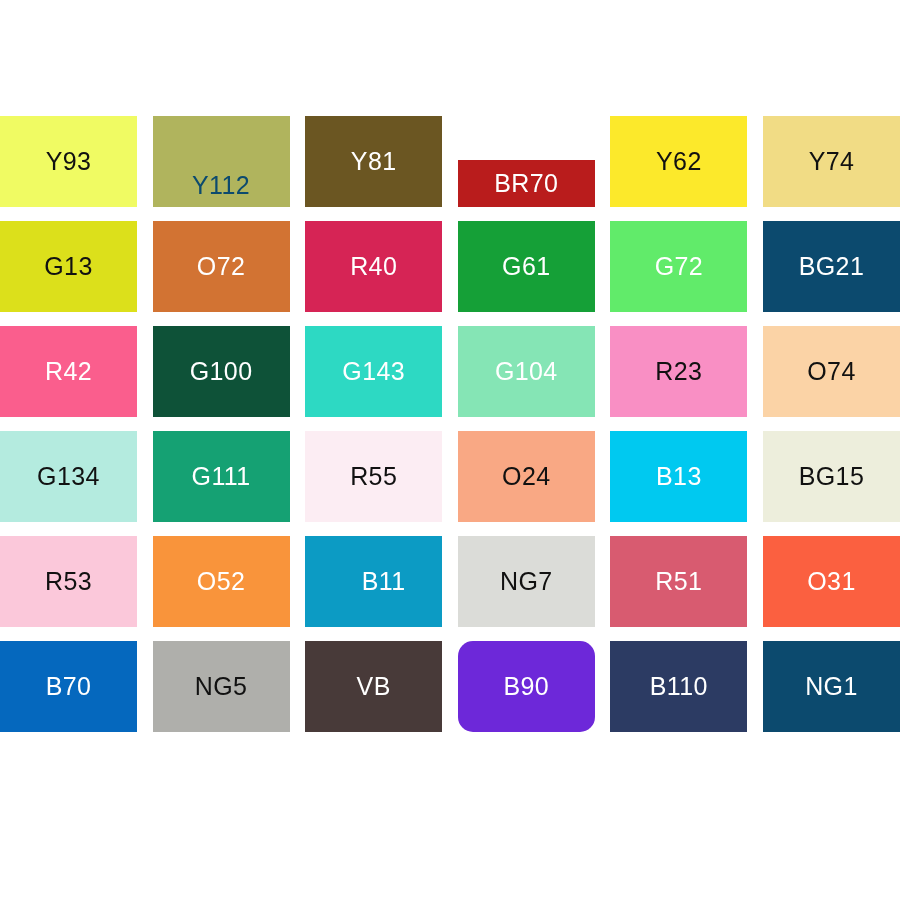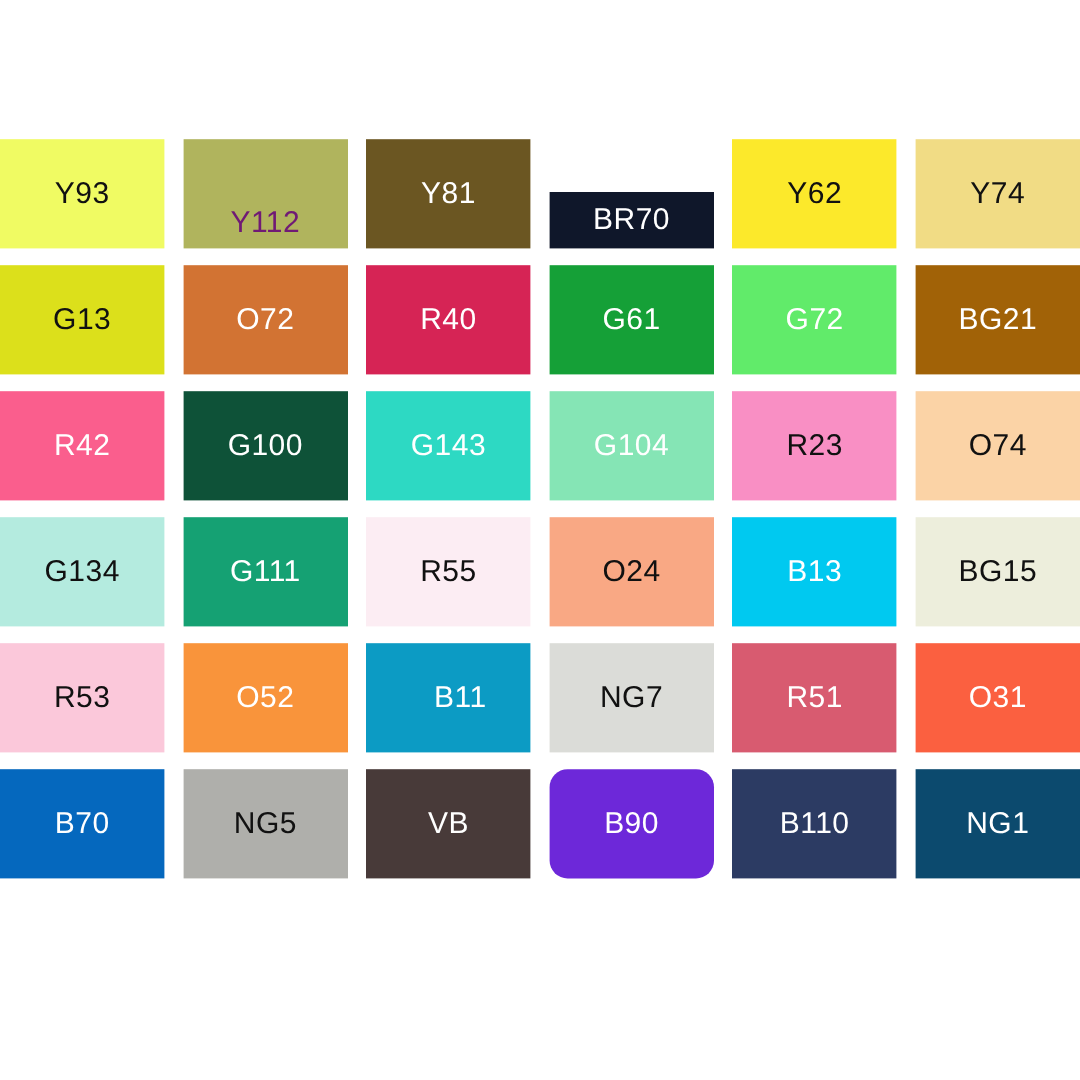--- a/index.html
+++ b/index.html
@@ -46,26 +46,26 @@
   }
 </style>
 </head>
 <body>
 
 <div id="swatch-board">
     <div class="swatch" style="background-color: rgb(240, 251, 99);">
       <span class="swatch-label" style="color: rgb(17, 17, 17);">Y93</span>
     </div>
     <div class="swatch" style="background-color: rgb(176, 180, 93);">
-      <span class="swatch-label" style="color: #701a75; margin-top: 48px;">Y112</span>
+      <span class="swatch-label" style="color: #0c4a6e; margin-top: 48px;">Y112</span>
     </div>
     <div class="swatch" style="background-color: rgb(107, 86, 34);">
       <span class="swatch-label" style="color: rgb(255, 255, 255);">Y81</span>
     </div>
-    <div class="swatch" style="background-color: #0f172a; margin-top: 44px;">
+    <div class="swatch" style="background-color: #b91c1c; margin-top: 44px;">
       <span class="swatch-label" style="color: rgb(255, 255, 255);">BR70</span>
     </div>
     <div class="swatch" style="background-color: rgb(252, 233, 43);">
       <span class="swatch-label" style="color: rgb(17, 17, 17);">Y62</span>
     </div>
     <div class="swatch" style="background-color: rgb(241, 220, 133);">
       <span class="swatch-label" style="color: rgb(17, 17, 17);">Y74</span>
     </div>
     <div class="swatch" style="background-color: rgb(220, 224, 27);">
       <span class="swatch-label" style="color: rgb(17, 17, 17);">G13</span>
@@ -75,21 +75,21 @@
     </div>
     <div class="swatch" style="background-color: rgb(214, 36, 85);">
       <span class="swatch-label" style="color: rgb(255, 255, 255);">R40</span>
     </div>
     <div class="swatch" style="background-color: rgb(21, 160, 55);">
       <span class="swatch-label" style="color: rgb(255, 255, 255);">G61</span>
     </div>
     <div class="swatch" style="background-color: rgb(97, 235, 106);">
       <span class="swatch-label" style="color: rgb(255, 255, 255);">G72</span>
     </div>
-    <div class="swatch" style="background-color: #a16207;">
+    <div class="swatch" style="background-color: #0c4a6e;">
       <span class="swatch-label" style="color: rgb(255, 255, 255);">BG21</span>
     </div>
     <div class="swatch" style="background-color: rgb(250, 94, 141);">
       <span class="swatch-label" style="color: rgb(255, 255, 255);">R42</span>
     </div>
     <div class="swatch" style="background-color: rgb(14, 82, 56);">
       <span class="swatch-label" style="color: rgb(255, 255, 255);">G100</span>
     </div>
     <div class="swatch" style="background-color: rgb(45, 217, 195);">
       <span class="swatch-label" style="color: rgb(255, 255, 255);">G143</span>

